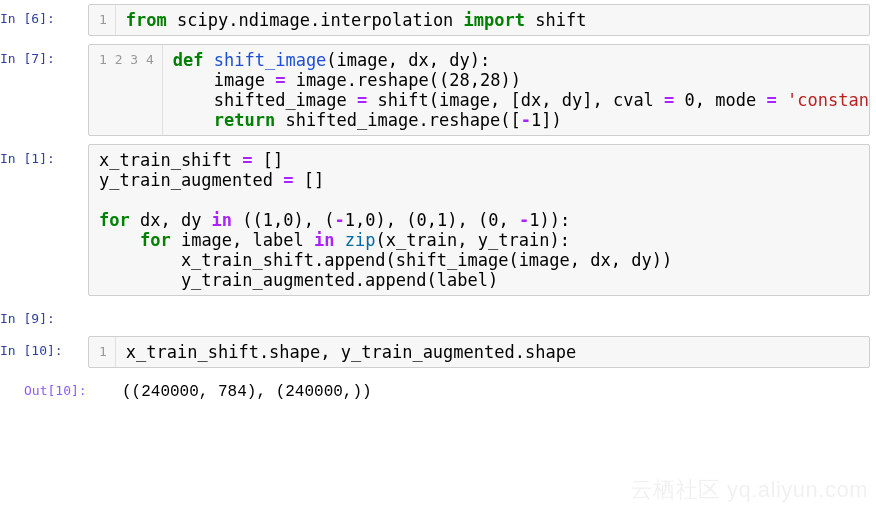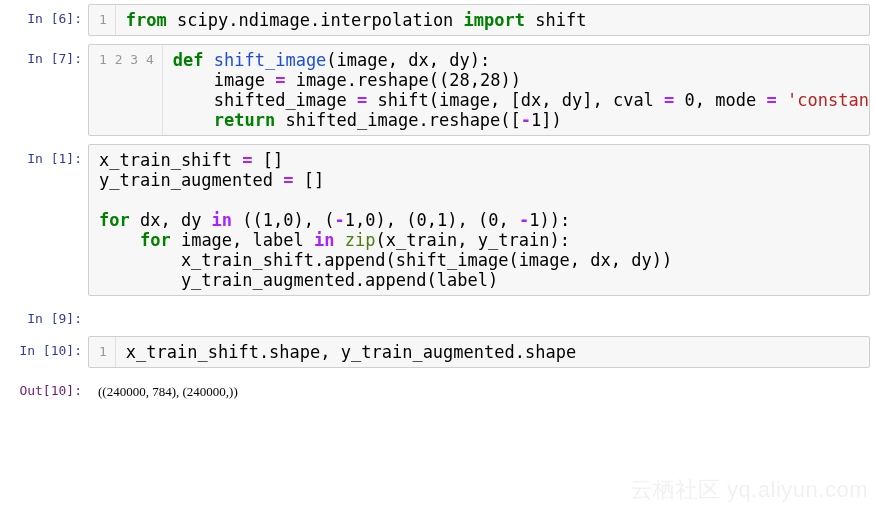--- a/index.html
+++ b/index.html
@@ -13,28 +13,27 @@
   }
   .cell {
     display: flex;
     align-items: flex-start;
     padding: 4px 0;
     margin: 0;
   }
   .prompt {
     width: 82px;
     min-width: 82px;
-    text-align: right;
     padding: 6px 6px 0 0;
     font-family: Menlo, Consolas, "DejaVu Sans Mono", monospace;
     font-size: 13px;
     line-height: 18px;
   }
   .prompt.in { color: #303F9F; }
-  .prompt.out { color: #701a75; }
+  .prompt.out { color: #8b5cf6; margin-left: 24px; }
   .input-area {
     flex: 1;
     border: 1px solid #cfcfcf;
     border-radius: 2px;
     background: #f7f7f7;
     display: flex;
     margin-right: 6px;
   }
   .gutter {
     padding: 5px 8px 5px 10px;
@@ -51,29 +50,29 @@
     padding: 5px 10px;
     font-family: Menlo, Consolas, "DejaVu Sans Mono", monospace;
     font-size: 17px;
     line-height: 20px;
     white-space: pre;
     overflow: hidden;
   }
   .output-area {
     flex: 1;
     padding: 6px 10px;
-    font-family: Liberation Serif, serif;
-    font-size: 13px;
+    font-family: Liberation Mono, monospace;
+    font-size: 16px;
     line-height: 20px;
     white-space: pre;
   }
   
   .kw  { color: #008000; font-weight: 700; }   
   .fn  { color: #1d4ed8; }                    
-  .bi  { color: #4d7c0f; }                    
+  .bi  { color: #0369a1; }                    
   .num { color: #000000; }
   .str { color: #BA2121; }
   .op  { color: #AA22FF; font-weight: 700; }
 
   .wm {
     position: fixed;
     right: 8px;
     bottom: 4px;
     font-size: 22px;
     color: rgba(0,0,0,0.06);

